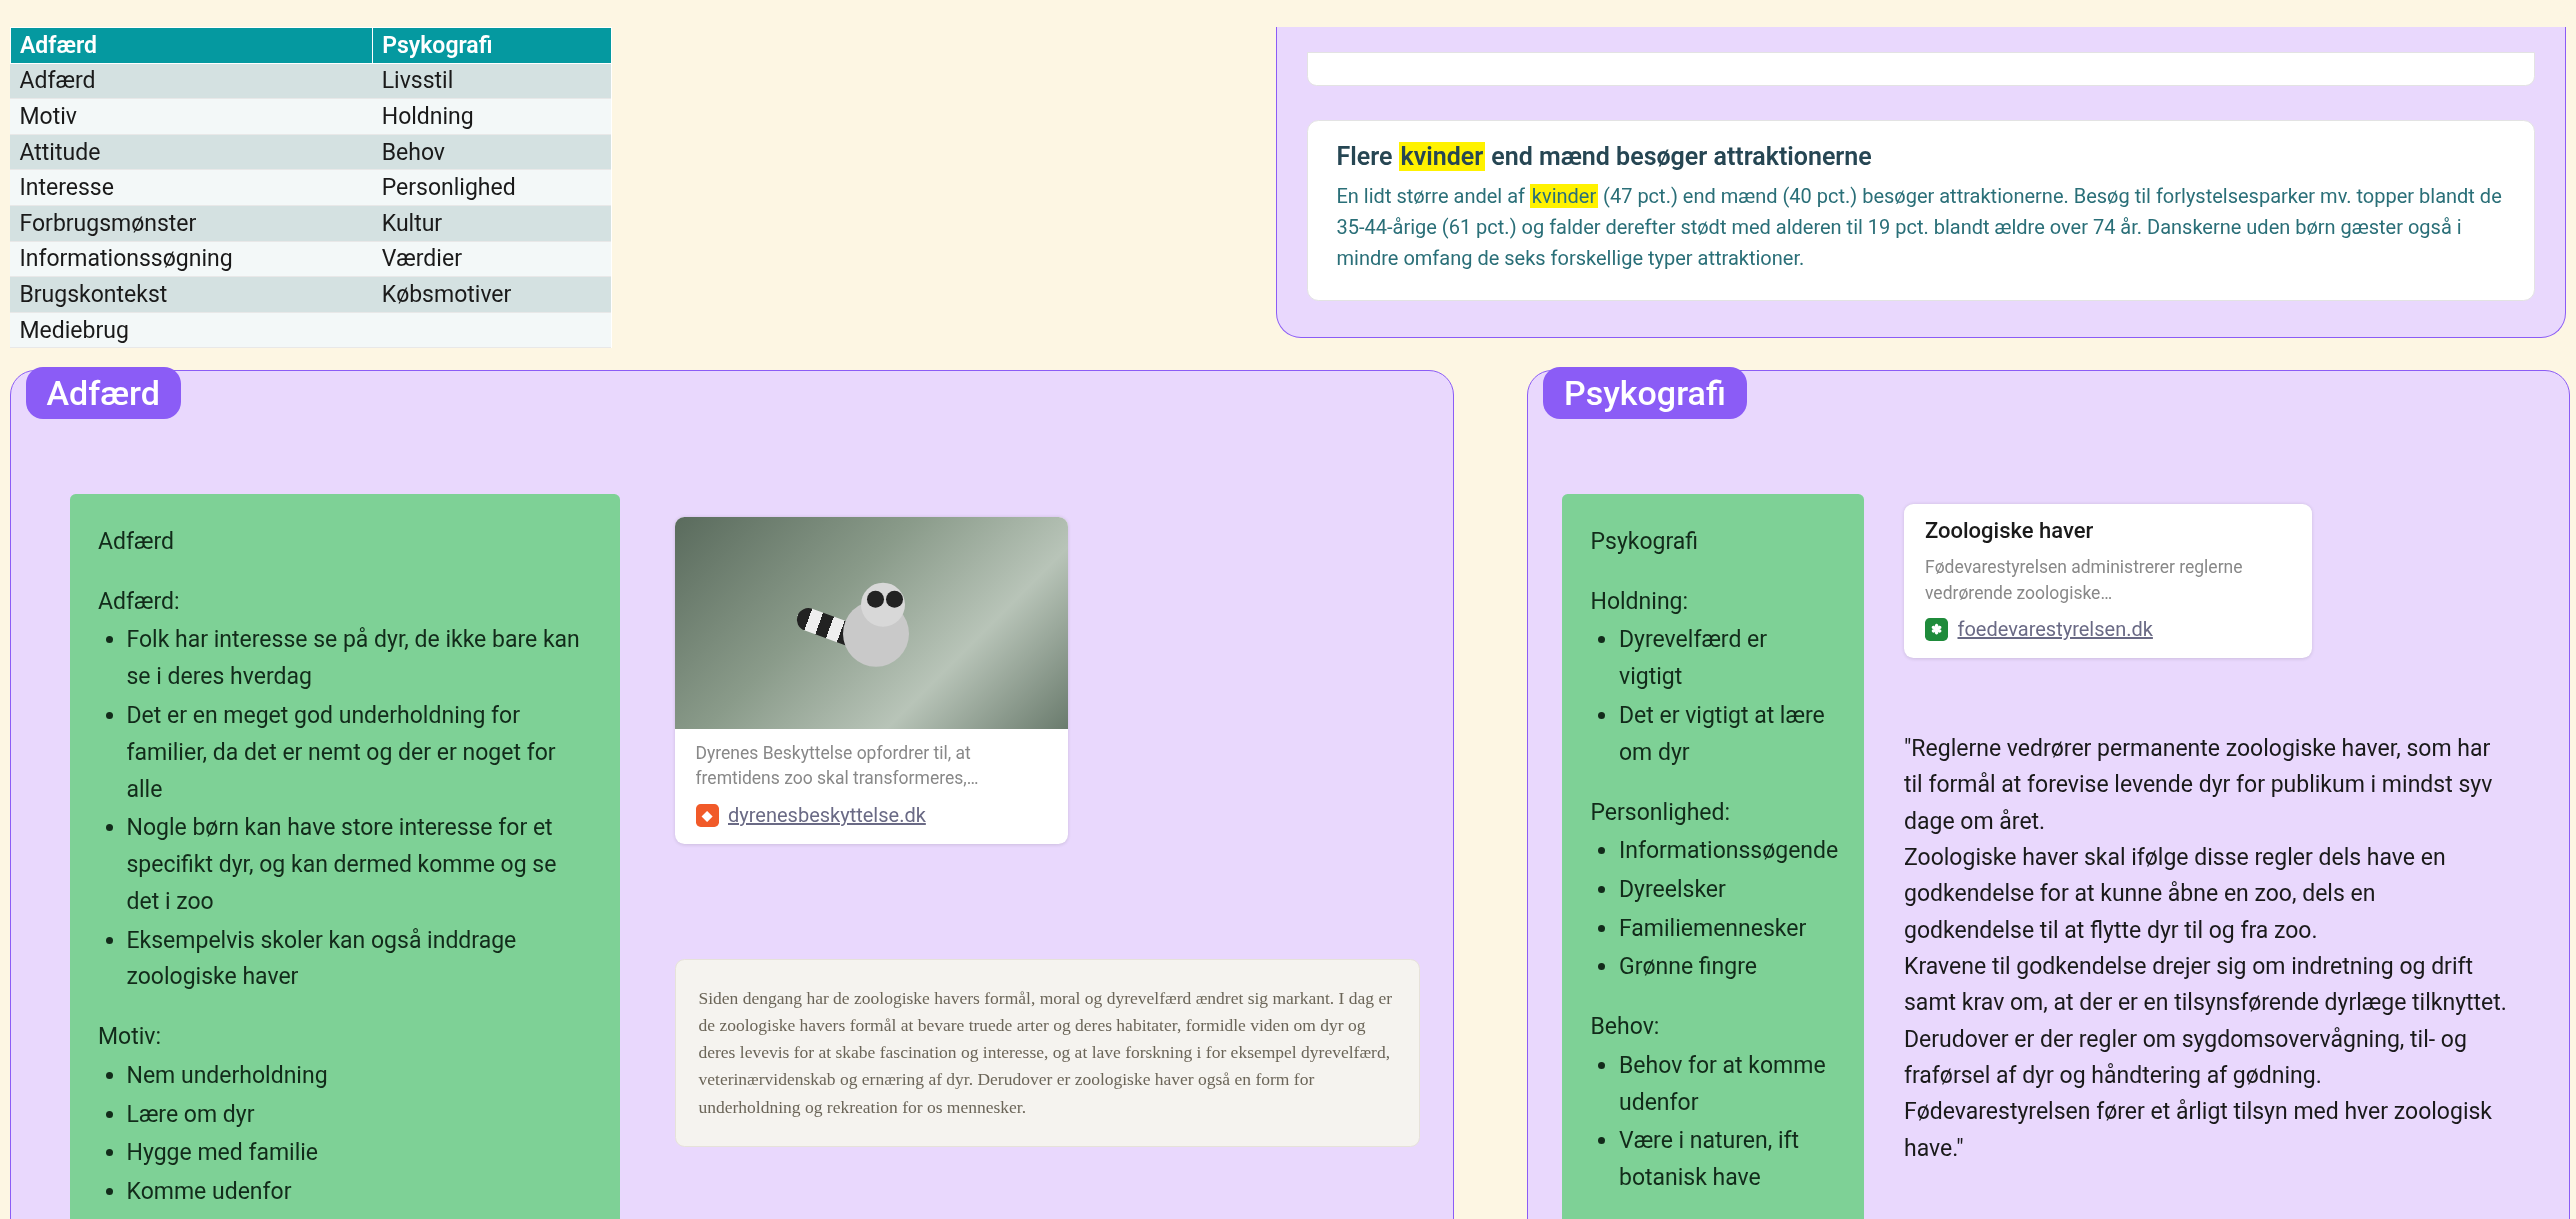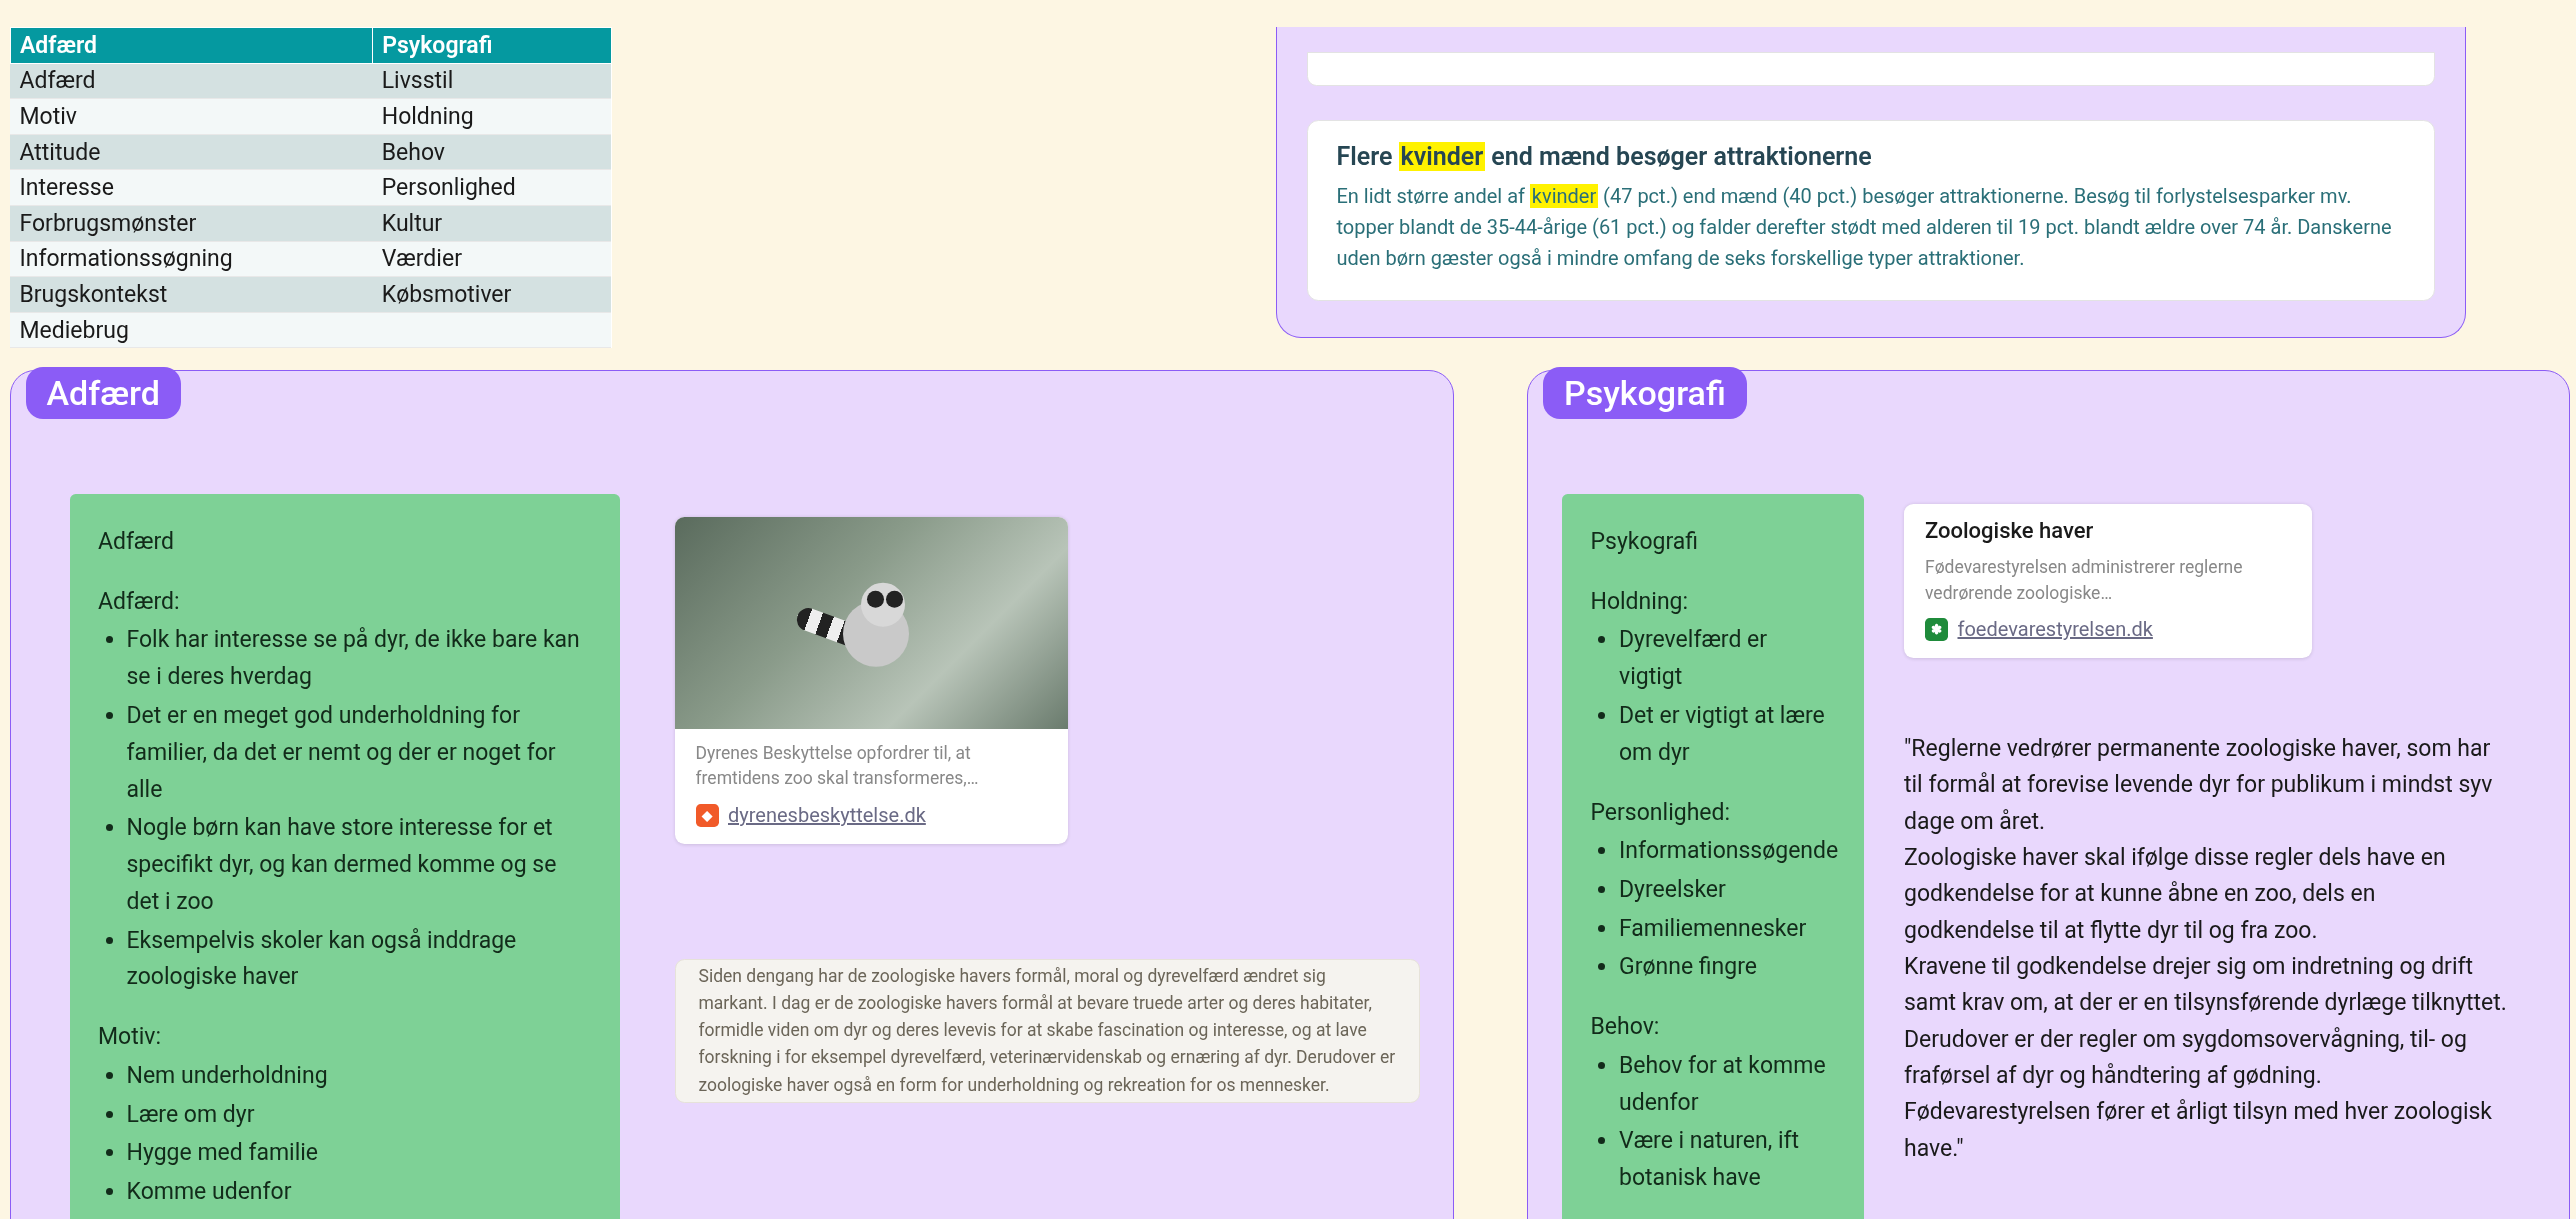--- a/index.html
+++ b/index.html
@@ -35,21 +35,21 @@
   border-bottom: 0.9px solid #e8e8e8;
 }
 .small-table tr:nth-child(odd) td { background: #d4e1e1; }
 .small-table tr:nth-child(even) td { background: #f3f8f8; }
 
 
 .info-card-wrap {
   position: absolute;
   top: 0;
   left: 1276px;
-  width: 1190px;
+  width: 1290px;
   border: 1.9px solid #8b5cf6;
   border-radius: 0 0 25px 25px;
   border-top: none;
   background: #e9d8fd;
   padding: 25px 30px 36px;
 }
 .info-card-spacer {
   height: 34px;
   background: #fff;
   border: 0.9px solid #e3e3e3;
@@ -157,24 +157,25 @@
 .fav-orange { background: #f15a29; }
 .fav-green { background: #1f8b3b; }
 .link-card .card-link { font-size: 20px; color: #6a6a85; text-decoration: underline; }
 
 
 .quote-block {
   position: absolute;
   background: #f5f3ef;
   border: 0.9px solid #e6e2d9;
   border-radius: 9.5px;
-  padding: 3px 23px;
+  padding: 25px 23px;
   font-size: 17.5px;
   color: #6b6558;
   line-height: 1.55;
+  font-family: Liberation Serif, serif;
 }
 .quote-block.left-q { top: 588px; left: 664px; width: 745px; }
 
 .right-text {
   position: absolute;
   top: 360px;
   left: 376px;
   width: 607px;
   font-size: 23px;
   line-height: 1.58;

